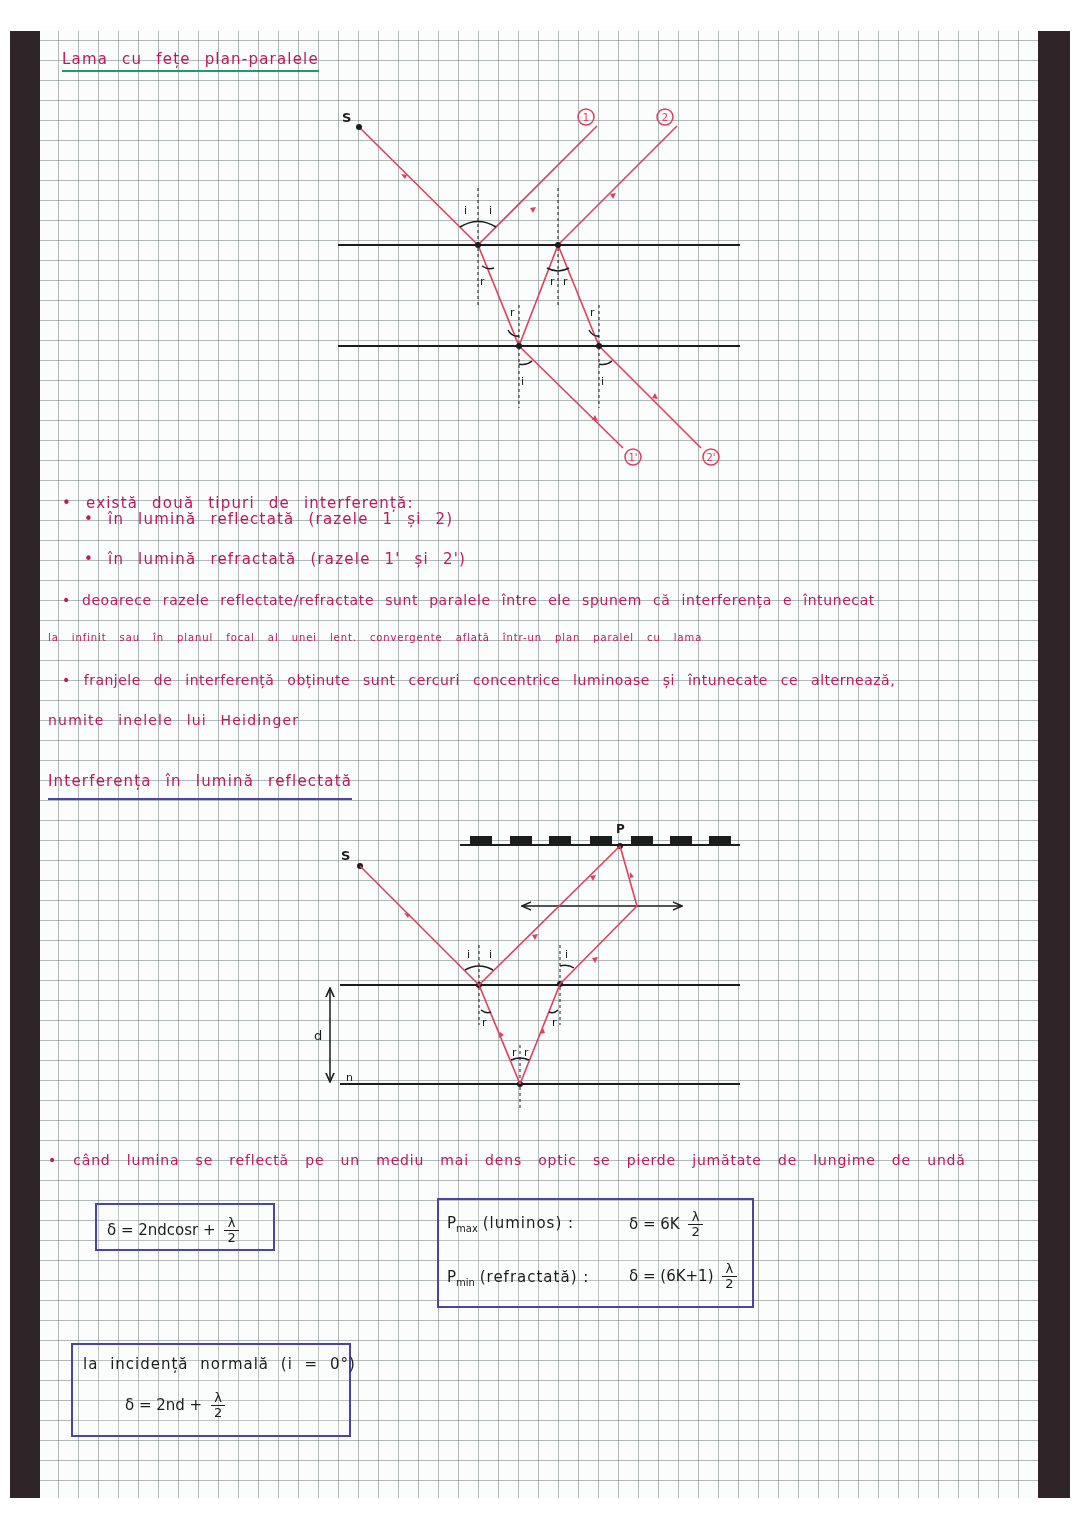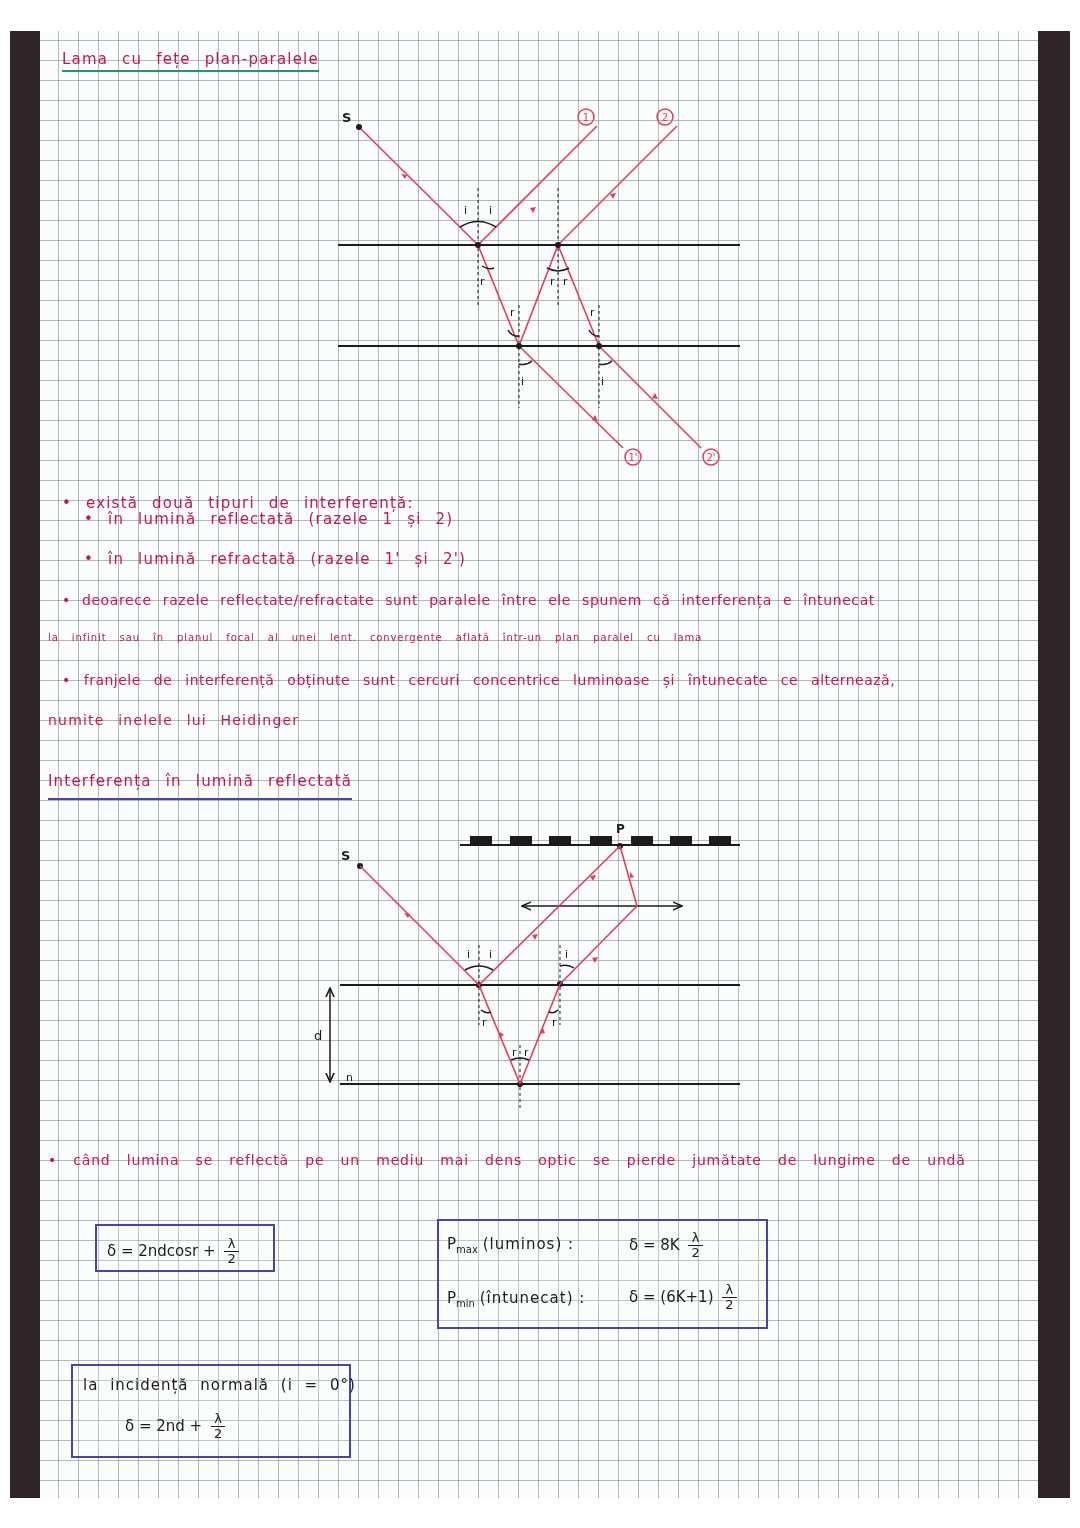--- a/index.html
+++ b/index.html
@@ -8,21 +8,21 @@
   .frame { position:absolute; left:10px; top:31px; width:1060px; height:1467px; background:#2f2427; }
   .paper { position:absolute; left:40px; top:31px; width:998px; height:1467px; background-color:#fbfcfc;
            background-image:
              linear-gradient(to right, rgba(120,130,130,0.55) 1px, transparent 1px),
              linear-gradient(to bottom, rgba(120,130,130,0.55) 1px, transparent 1px);
            background-size:20px 20px; background-position:18px 9px; }
   .hw { position:absolute; font-family:"DejaVu Sans", sans-serif; color:#be185d; font-size:15px;
         letter-spacing:1.2px; word-spacing:8px; white-space:nowrap; }
   .title1 { left:62px; top:50px; font-size:15px; border-bottom:2px solid #1f9a6c; padding-bottom:2px; }
   .title2 { left:48px; top:772px; font-size:15px; border-bottom:2px solid #4b43a8; padding-bottom:8px; }
-  .box { position:absolute; border:2px solid #4b43a8; background:rgba(255,255,255,0.15);margin-top:21px; }
+  .box { position:absolute; border:2px solid #4b43a8; background:rgba(255,255,255,0.15); }
   .f { position:absolute; font-family:"DejaVu Sans", sans-serif; color:#1c1c1c; font-size:15px; white-space:nowrap; }
   .frac { display:inline-block; vertical-align:middle; text-align:center; font-size:13px; line-height:14px; margin-left:4px; }
   .frac .num { display:block; border-bottom:1.5px solid #1c1c1c; padding:0 3px; }
   .frac .den { display:block; padding:0 3px; }
   sub { font-size:10px; }
   svg.diag { position:absolute; left:0; top:0; }
   .lbl { font-family:"DejaVu Sans", sans-serif; font-size:11px; fill:#1c1c1c; }
 </style>
 </head>
 <body>
@@ -197,32 +197,32 @@
 <div class="box" style="left:95px; top:1203px; width:176px; height:44px;">
   <div class="f" style="left:10px; top:11px;">
     <span>δ = 2ndcosr +</span>
     <span class="frac">
       <span class="num">λ</span>
       <span class="den">2</span>
     </span>
   </div>
 </div>
 
-<div class="box" style="left:437px; top:1198px; width:313px; height:106px;padding-left:14px;">
+<div class="box" style="left:437px; top:1198px; width:313px; height:106px;">
   <div class="f" style="left:8px; top:14px;">
     <span>P</span><sub>max</sub>
     <span style="letter-spacing:1px;">(luminos) :</span>
   </div>
   <div class="f" style="left:190px; top:10px;">
-    <span>δ = 8K</span>
+    <span>δ = 6K</span>
     <span class="frac"><span class="num">λ</span><span class="den">2</span></span>
   </div>
   <div class="f" style="left:8px; top:68px;">
     <span>P</span><sub>min</sub>
-    <span style="letter-spacing:1px;">(întunecat) :</span>
+    <span style="letter-spacing:1px;">(refractată) :</span>
   </div>
   <div class="f" style="left:190px; top:62px;">
     <span>δ = (6K+1)</span>
     <span class="frac"><span class="num">λ</span><span class="den">2</span></span>
   </div>
 </div>
 
 <div class="box" style="left:71px; top:1343px; width:276px; height:90px;">
   <div class="f" style="left:10px; top:10px; letter-spacing:1px; word-spacing:6px;">la incidență normală (i = 0°)</div>
   <div class="f" style="left:52px; top:46px;">

